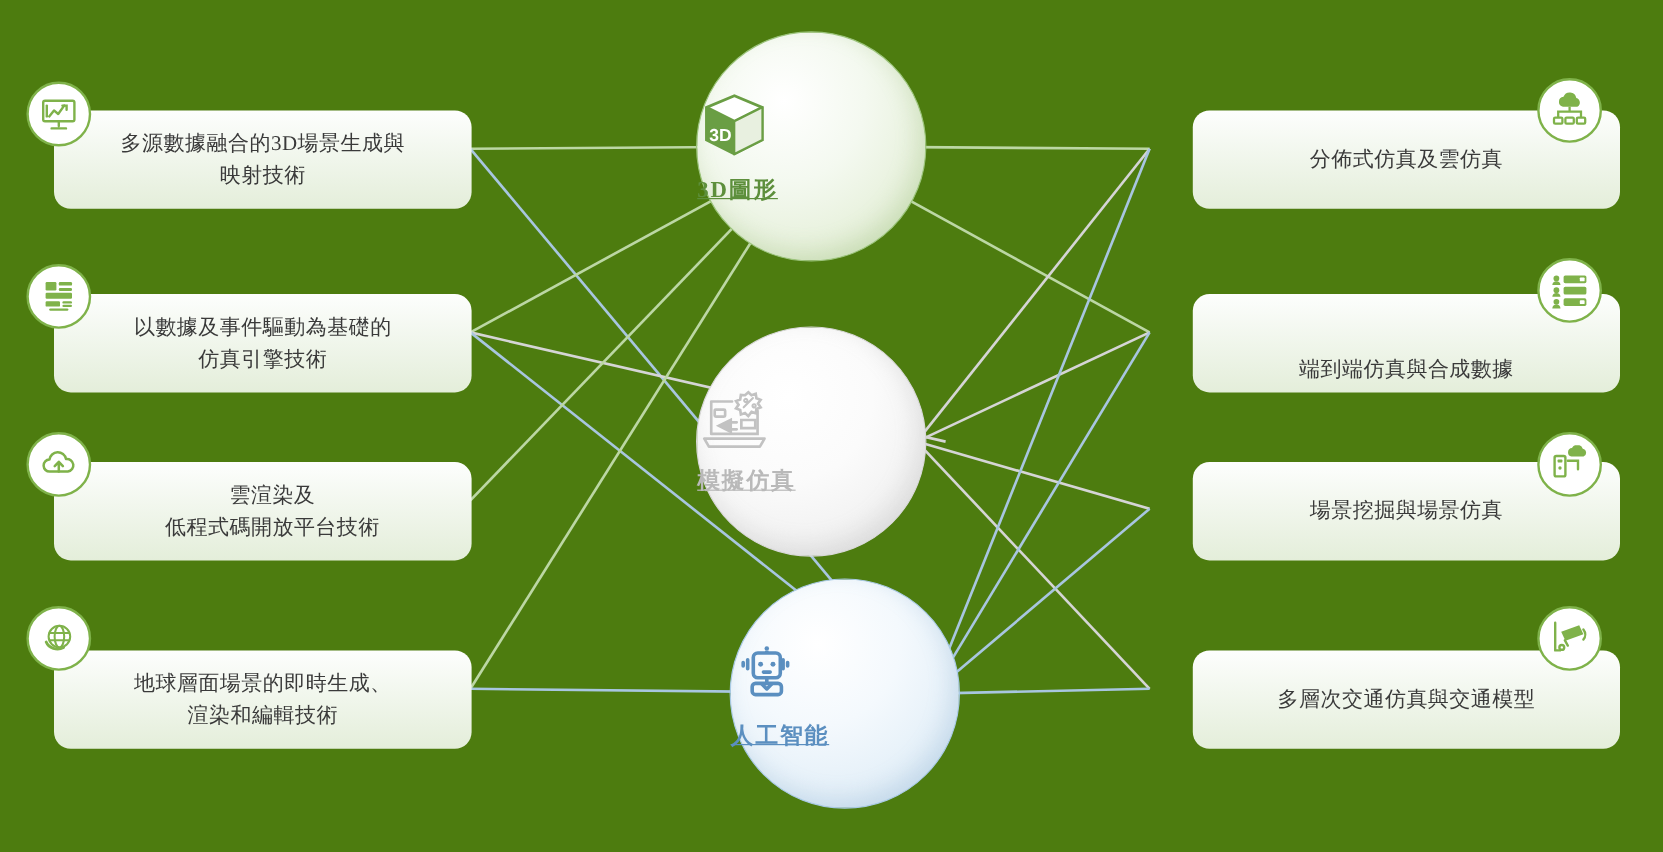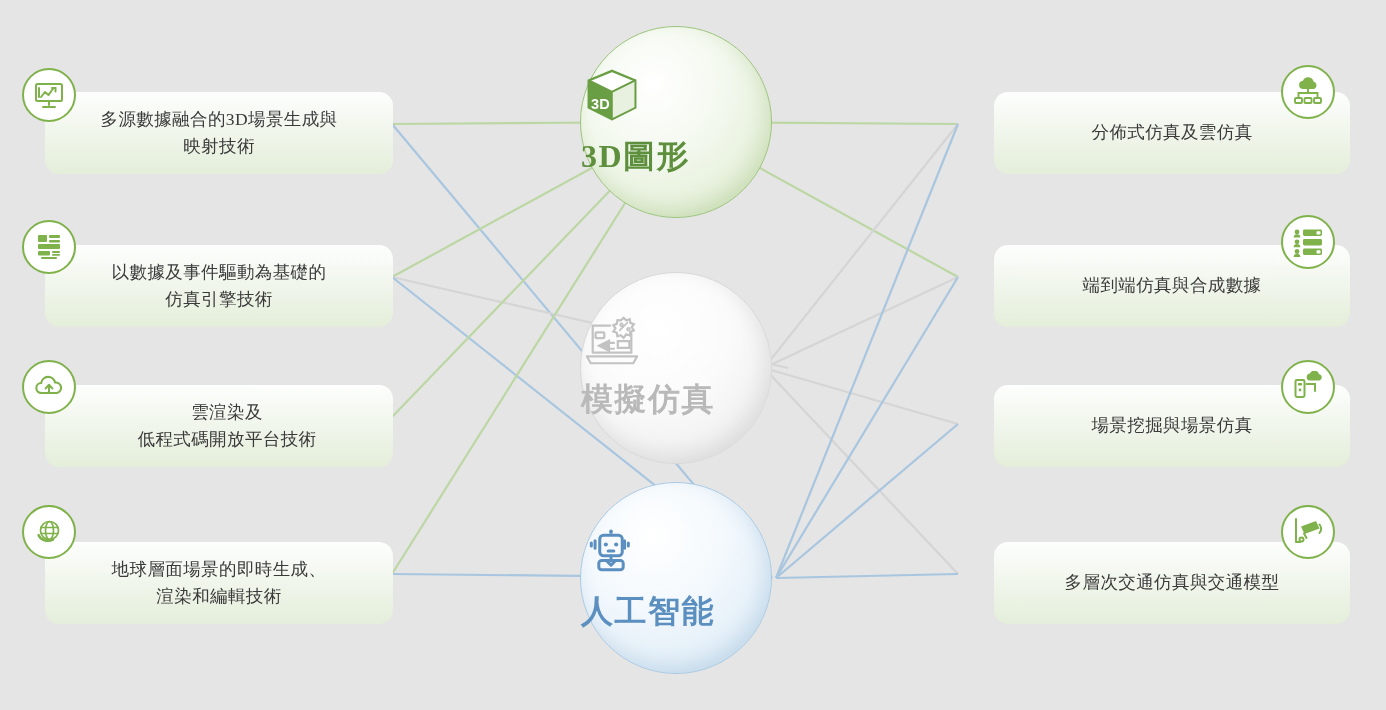--- a/index.html
+++ b/index.html
@@ -8,21 +8,21 @@
     margin: 0; padding: 0;
     width: 1386px; height: 710px;
     background: #ffffff;
     font-family: "Liberation Serif", "DejaVu Serif", serif;
     overflow: hidden;
   }
   #stage {
     position: relative;
     width: 1386px;
     height: 710px;
-    background: #e5e5e5;
+    background: #4d7c0f;
   }
 
   
   #links {
     position: absolute;
     left: 0; top: 0;
     width: 1386px; height: 710px;
     pointer-events: none;
   }
 
@@ -63,24 +63,25 @@
   .hub {
     position: absolute;
     border-radius: 50%;
     display: flex;
     flex-direction: column;
     justify-content: center;
     z-index: 4;
   }
   .hub .hub-ico { display: block; margin-bottom: 4px; }
   .hub .hub-label {
-    font-size: 32px;
+    font-size: 19px;
     font-weight: bold;
     letter-spacing: 1.5px;
     white-space: nowrap;
+    text-decoration: underline;
   }
 
   #hub-3d {
     left: 580px; top: 26px; width: 192px; height: 192px;
     background: radial-gradient(circle at 38% 30%, #ffffff 0%, #f4f9f0 38%, #e6f0da 72%, #cfe2bb 100%);
     border: 1.6px solid #9cc47c;
     box-shadow: inset -6px -8px 18px rgba(150,185,120,.28);
   }
   #hub-3d .hub-label { color: #5d8f3c; }
   #hub-3d .hub-ico svg { width: 62px; height: 62px; }
@@ -88,21 +89,21 @@
   #hub-sim {
     left: 580px; top: 272px; width: 192px; height: 192px;
     background: radial-gradient(circle at 40% 30%, #ffffff 0%, #fbfbfb 40%, #f1f1f1 72%, #e2e2e2 100%);
     border: 1.6px solid #d8d8d8;
     box-shadow: inset -6px -8px 18px rgba(170,170,170,.25);
   }
   #hub-sim .hub-label { color: #b9b9b9; }
   #hub-sim .hub-ico svg { width: 62px; height: 56px; }
 
   #hub-ai {
-    left: 580px; top: 482px; width: 192px; height: 192px;
+    left: 608px; top: 482px; width: 192px; height: 192px;
     background: radial-gradient(circle at 38% 28%, #ffffff 0%, #f4f9fd 38%, #e3eff8 72%, #cfe1f0 100%);
     border: 1.6px solid #a9cae4;
     box-shadow: inset -6px -8px 18px rgba(130,170,205,.26);
   }
   #hub-ai .hub-label { color: #5b8fc0; }
   #hub-ai .hub-ico svg { width: 60px; height: 60px; }
 </style>
 </head>
 <body>
 
@@ -199,21 +200,21 @@
       <path d="M10.5 13a4.2 4.2 0 0 1 .4-8.3A5.6 5.6 0 0 1 21.6 5.6 4 4 0 0 1 22.4 13H10.5z"></path>
       <g fill="none" stroke="#7fb24a" stroke-width="1.9">
         <path d="M16 13v4M6.5 22v-5h19v5"></path>
         <rect x="3" y="22" width="7" height="5" rx="1"></rect>
         <rect x="12.5" y="22" width="7" height="5" rx="1"></rect>
         <rect x="22" y="22" width="7" height="5" rx="1"></rect>
       </g>
     </svg>
   </div>
 
-  <div class="card right" style="top:245px; height:82px;">
+  <div class="card right" style="top:245px; height:82px;align-items:flex-end;">
     <span class="txt">端到端仿真與合成數據</span>
   </div>
   <div class="badge" style="left:1281px; top:215px;">
     <svg viewBox="0 0 32 32" fill="#7fb24a" stroke="none">
       <circle cx="5" cy="6" r="2.4"></circle>
         <path d="M1.6 11.5c0-2 1.5-3.2 3.4-3.2s3.4 1.2 3.4 3.2z"></path>
       <circle cx="5" cy="15.8" r="2.4"></circle>
         <path d="M1.6 21.3c0-2 1.5-3.2 3.4-3.2s3.4 1.2 3.4 3.2z"></path>
       <circle cx="5" cy="25.5" r="2.4"></circle>
         <path d="M1.6 31c0-2 1.5-3.2 3.4-3.2S8.4 29 8.4 31z"></path>

